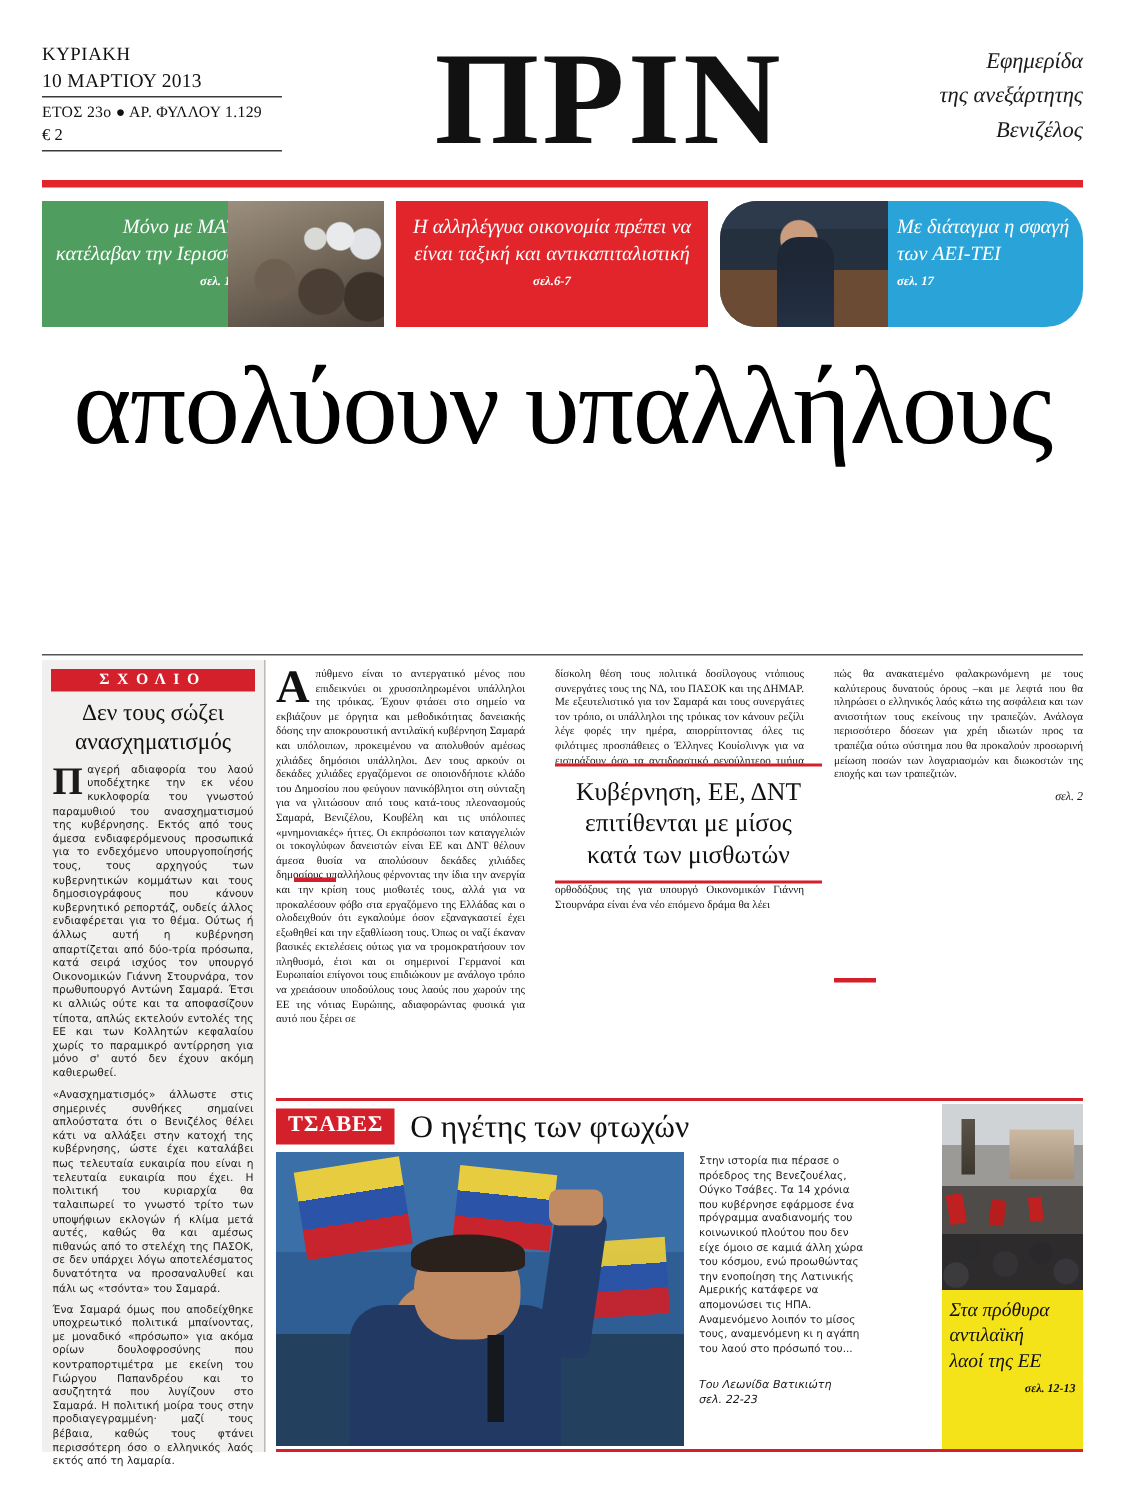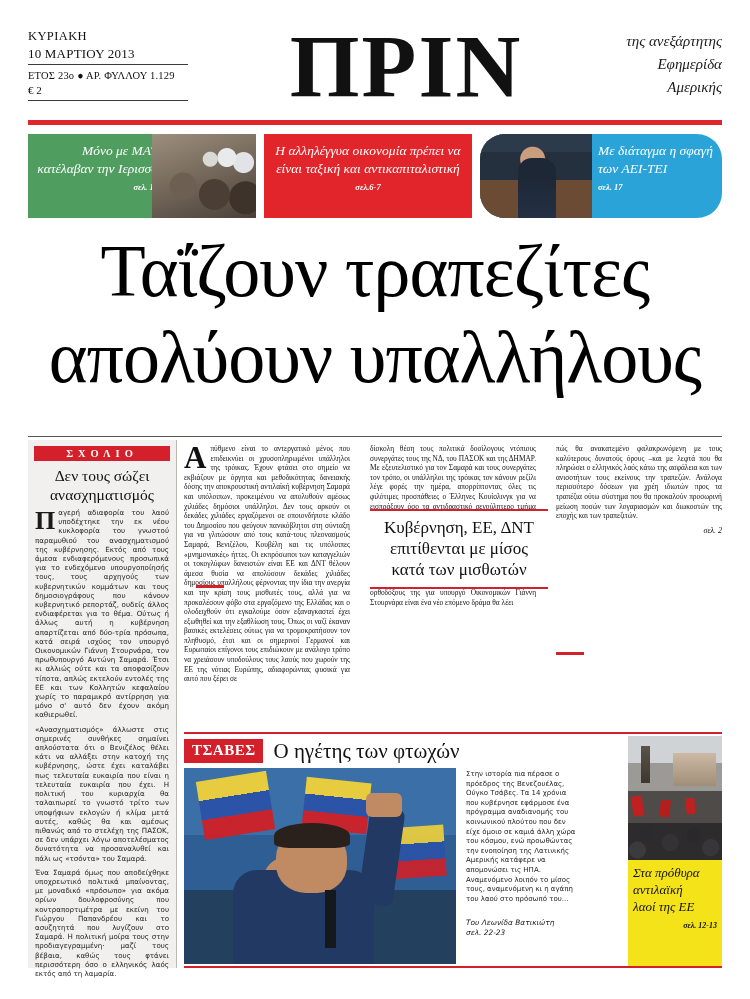--- a/index.html
+++ b/index.html
@@ -168,23 +168,23 @@
     <div class="mh-left">
       <div class="l1">ΚΥΡΙΑΚΗ</div>
       <div class="l2">10 ΜΑΡΤΙΟΥ 2013</div>
       <div class="mh-rule"></div>
       <div class="l3">ΕΤΟΣ 23ο  ●  ΑΡ. ΦΥΛΛΟΥ 1.129</div>
       <div class="l4">€ 2</div>
       <div class="mh-rule"></div>
     </div>
     <div class="logo">ΠΡΙΝ</div>
     <div class="mh-right">
+      <div>Εφημερίδα</div>
       <div>της ανεξάρτητης</div>
-      <div>Εφημερίδα</div>
-      <div>Αμερικής</div>
+      <div>Βενιζέλος</div>
     </div>
   </div>
   <div class="red-rule"></div>
 
   <div class="teasers">
 
     <div class="teaser t1">
       <div class="t-txt">
         <span>Μόνο με ΜΑΤ κατέλαβαν την Ιερισσό</span>
         <span class="pg">σελ. 18</span>
@@ -206,21 +206,20 @@
           <div class="parl"></div>
         </div>
       <div class="t-txt">
         <span>Με διάταγμα η σφαγή των ΑΕΙ-ΤΕΙ</span>
         <span class="pg">σελ. 17</span>
       </div>
     </div>
   </div>
 
   <div class="headline">
-    <span>Ταΐζουν τραπεζίτες</span>
     <span class="l2">απολύουν υπαλλήλους</span>
   </div>
 
   <div class="art-rule"></div>
 
   <div class="commentary">
     <div class="sxolio">ΣΧΟΛΙΟ</div>
     <div class="c-head">
       <span>Δεν τους σώζει</span><br>
       <span>ανασχηματισμός</span>

